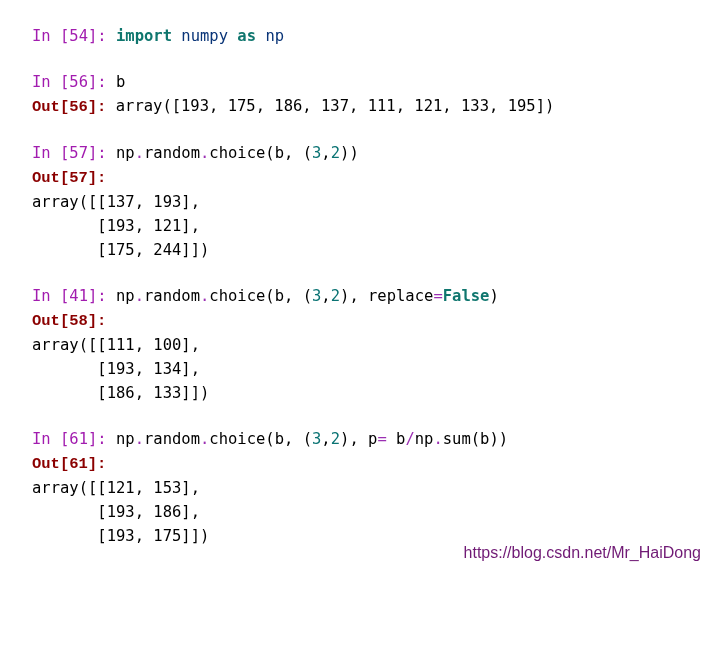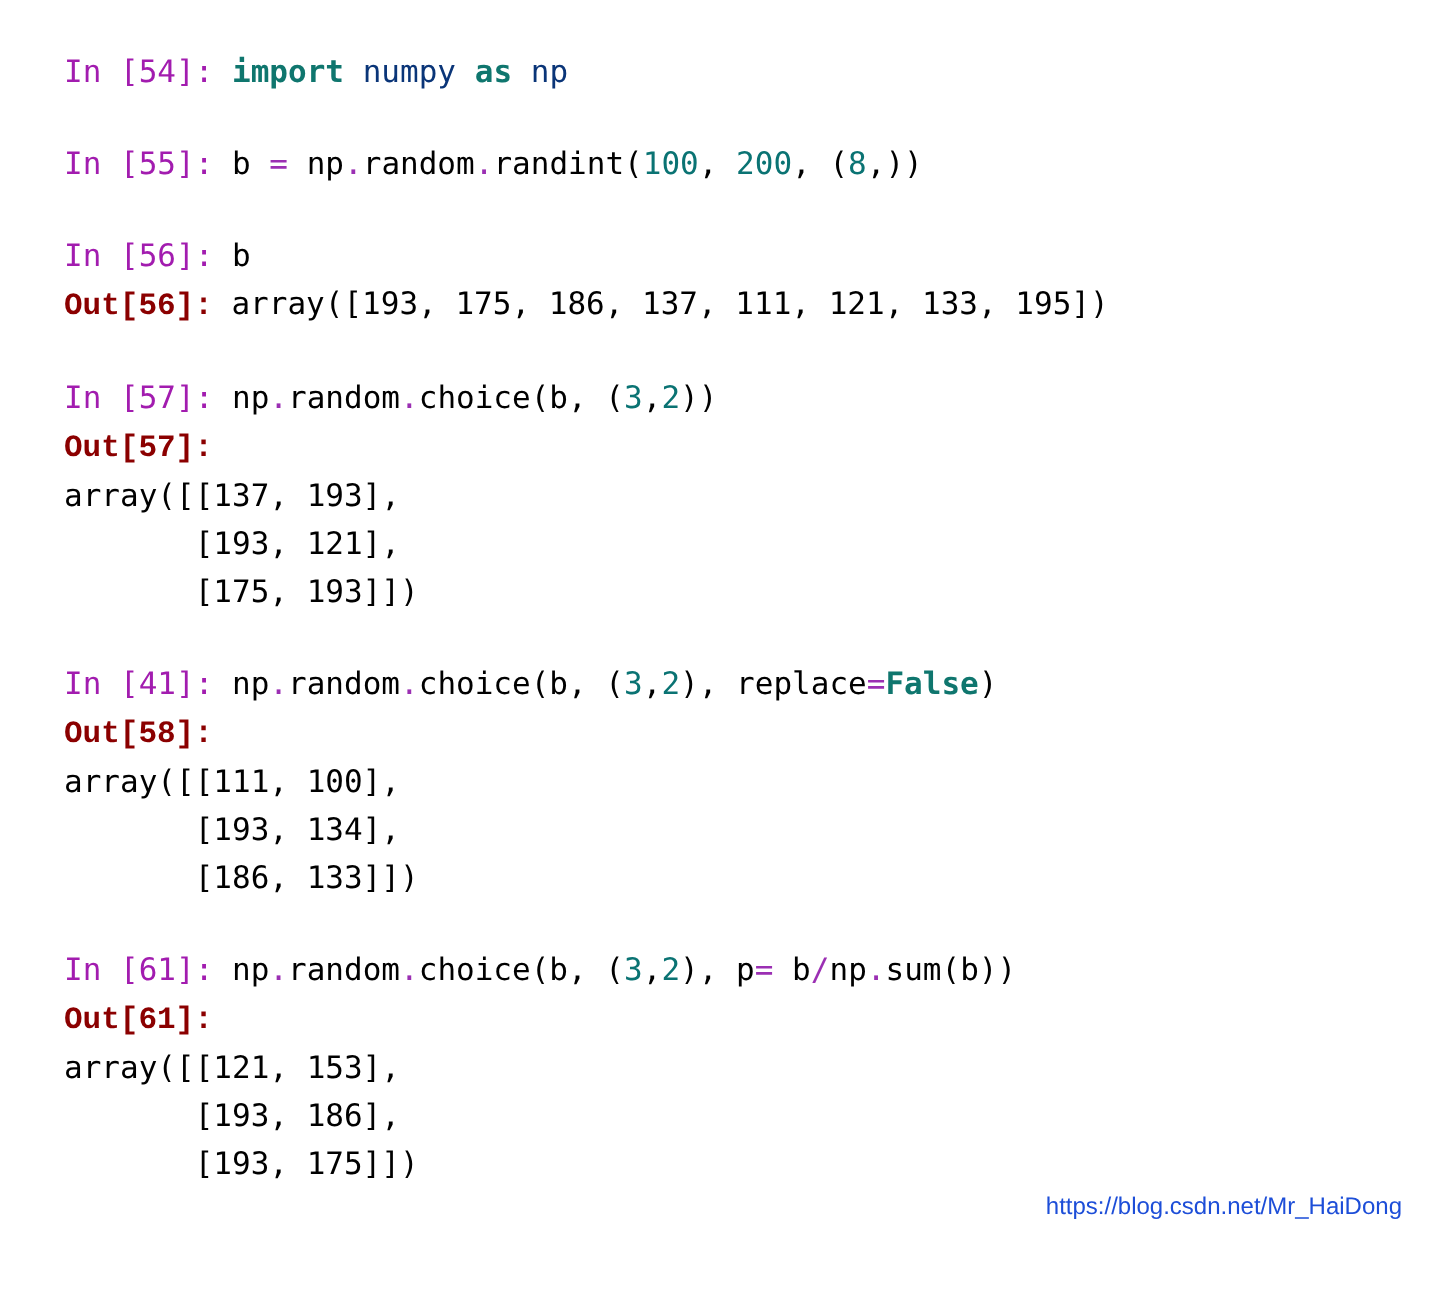--- a/index.html
+++ b/index.html
@@ -19,38 +19,37 @@
   .prompt-in  { color: #a21caf; font-weight: normal; }
   .prompt-out { color: #8b0000; font-weight: bold; font-family: Liberation Mono, monospace; }
   .kw-green { color: #0f766e; font-weight: bold; }
   .kw-navy  { color: #0a3578; font-weight: normal; }
   .num-teal { color: #0a7373; }
   .op-purple{ color: #9b2fb3; }
   .watermark {
     position: absolute;
     right: 18px;
     bottom: 6px;
-    color: #1d4ed8;
+    color: #701a75;
     font-family: sans-serif;
-    font-size: 12px;
+    font-size: 16px;
   }
 </style>
 </head>
 <body>
 
 <div id="cells">
     <div class="cell"><span class="prompt-in">In [54]: </span><span><span class="kw-green">import</span> <span class="kw-navy">numpy</span> <span class="kw-green">as</span> <span class="kw-navy">np</span></span></div>
-    <div class="cell"><span class="prompt-in">In [55]: </span><span>b <span class="op-purple">=</span> np<span class="op-purple">.</span>random<span class="op-purple">.</span>randint(<span class="num-teal">100</span>, <span class="num-teal">200</span>, (<span class="num-teal">8</span>,))</span></div>
     <div class="cell"><span class="prompt-in">In [56]: </span><span>b</span>
 <span class="prompt-out">Out[56]: </span><span>array([193, 175, 186, 137, 111, 121, 133, 195])</span></div>
     <div class="cell"><span class="prompt-in">In [57]: </span><span>np<span class="op-purple">.</span>random<span class="op-purple">.</span>choice(b, (<span class="num-teal">3</span>,<span class="num-teal">2</span>))</span>
 <span class="prompt-out">Out[57]:</span>
 <span>array([[137, 193],</span>
 <span>       [193, 121],</span>
-<span>       [175, 193]])</span></div>
+<span>       [175, 244]])</span></div>
     <div class="cell"><span class="prompt-in">In [41]: </span><span>np<span class="op-purple">.</span>random<span class="op-purple">.</span>choice(b, (<span class="num-teal">3</span>,<span class="num-teal">2</span>), replace<span class="op-purple">=</span><span class="kw-green">False</span>)</span>
 <span class="prompt-out">Out[58]:</span>
 <span>array([[111, 100],</span>
 <span>       [193, 134],</span>
 <span>       [186, 133]])</span></div>
     <div class="cell"><span class="prompt-in">In [61]: </span><span>np<span class="op-purple">.</span>random<span class="op-purple">.</span>choice(b, (<span class="num-teal">3</span>,<span class="num-teal">2</span>), p<span class="op-purple">=</span> b<span class="op-purple">/</span>np<span class="op-purple">.</span>sum(b))</span>
 <span class="prompt-out">Out[61]:</span>
 <span>array([[121, 153],</span>
 <span>       [193, 186],</span>
 <span>       [193, 175]])</span></div>

